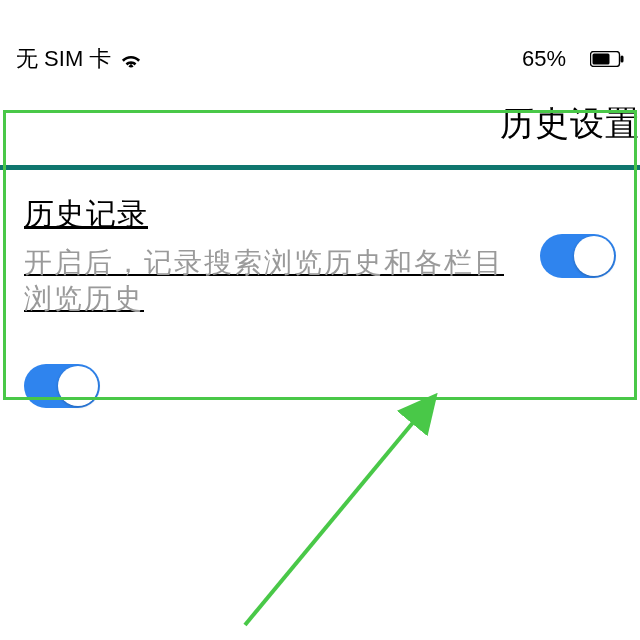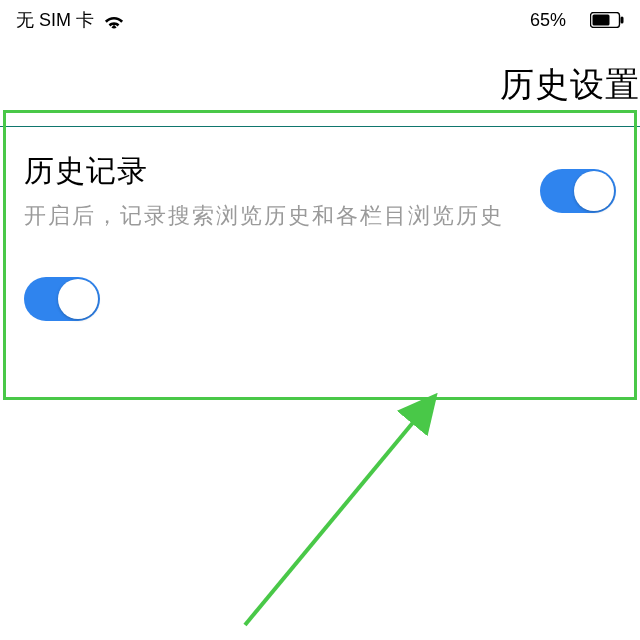--- a/index.html
+++ b/index.html
@@ -10,23 +10,24 @@
       font-family: -apple-system, "PingFang SC", "Helvetica Neue", Arial, sans-serif;
       position: relative;
       overflow: hidden;
     }
     .status-bar {
       height: 40px;
       display: flex;
       align-items: center;
       justify-content: space-between;
       padding: 0 16px;
-      font-size: 18px;
+      font-size: 22px;
       color: #000;
       font-weight: 400;
+      margin-top: 39px;
     }
     .status-left { display: flex; align-items: center; gap: 8px; }
     .status-right { display: flex; align-items: center; gap: 24px; }
     .wifi-icon { display: inline-flex; }
     .battery-wrap { display: inline-flex; align-items: center; }
     .page-title {
       text-align: right;
       font-size: 34px;
       font-weight: 500;
       color: #000;
@@ -36,38 +37,39 @@
     .highlight-box {
       position: absolute;
       left: 3px;
       top: 110px;
       right: 3px;
       height: 290px;
       border: 3px solid #49c848;
       pointer-events: none;
     }
     .settings-list {
-      border-top: 1px solid #0f766e;
+      border-top: 5px solid #0f766e;
+      text-decoration: underline;
     }
     .setting-row {
       display: flex;
       align-items: center;
       justify-content: space-between;
       padding: 24px 24px 22px 24px;
     }
     .row-text { flex: 1; padding-right: 20px; }
     .row-title {
       font-size: 30px;
       color: #000;
       font-weight: 400;
       margin-bottom: 10px;
       letter-spacing: 1px;
     }
     .row-desc {
-      font-size: 22px;
+      font-size: 28px;
       color: #9a9a9a;
       letter-spacing: 2px;
       line-height: 1.3;
     }
     .toggle {
       width: 76px;
       height: 44px;
       border-radius: 22px;
       background: #2f84ee;
       position: relative;

